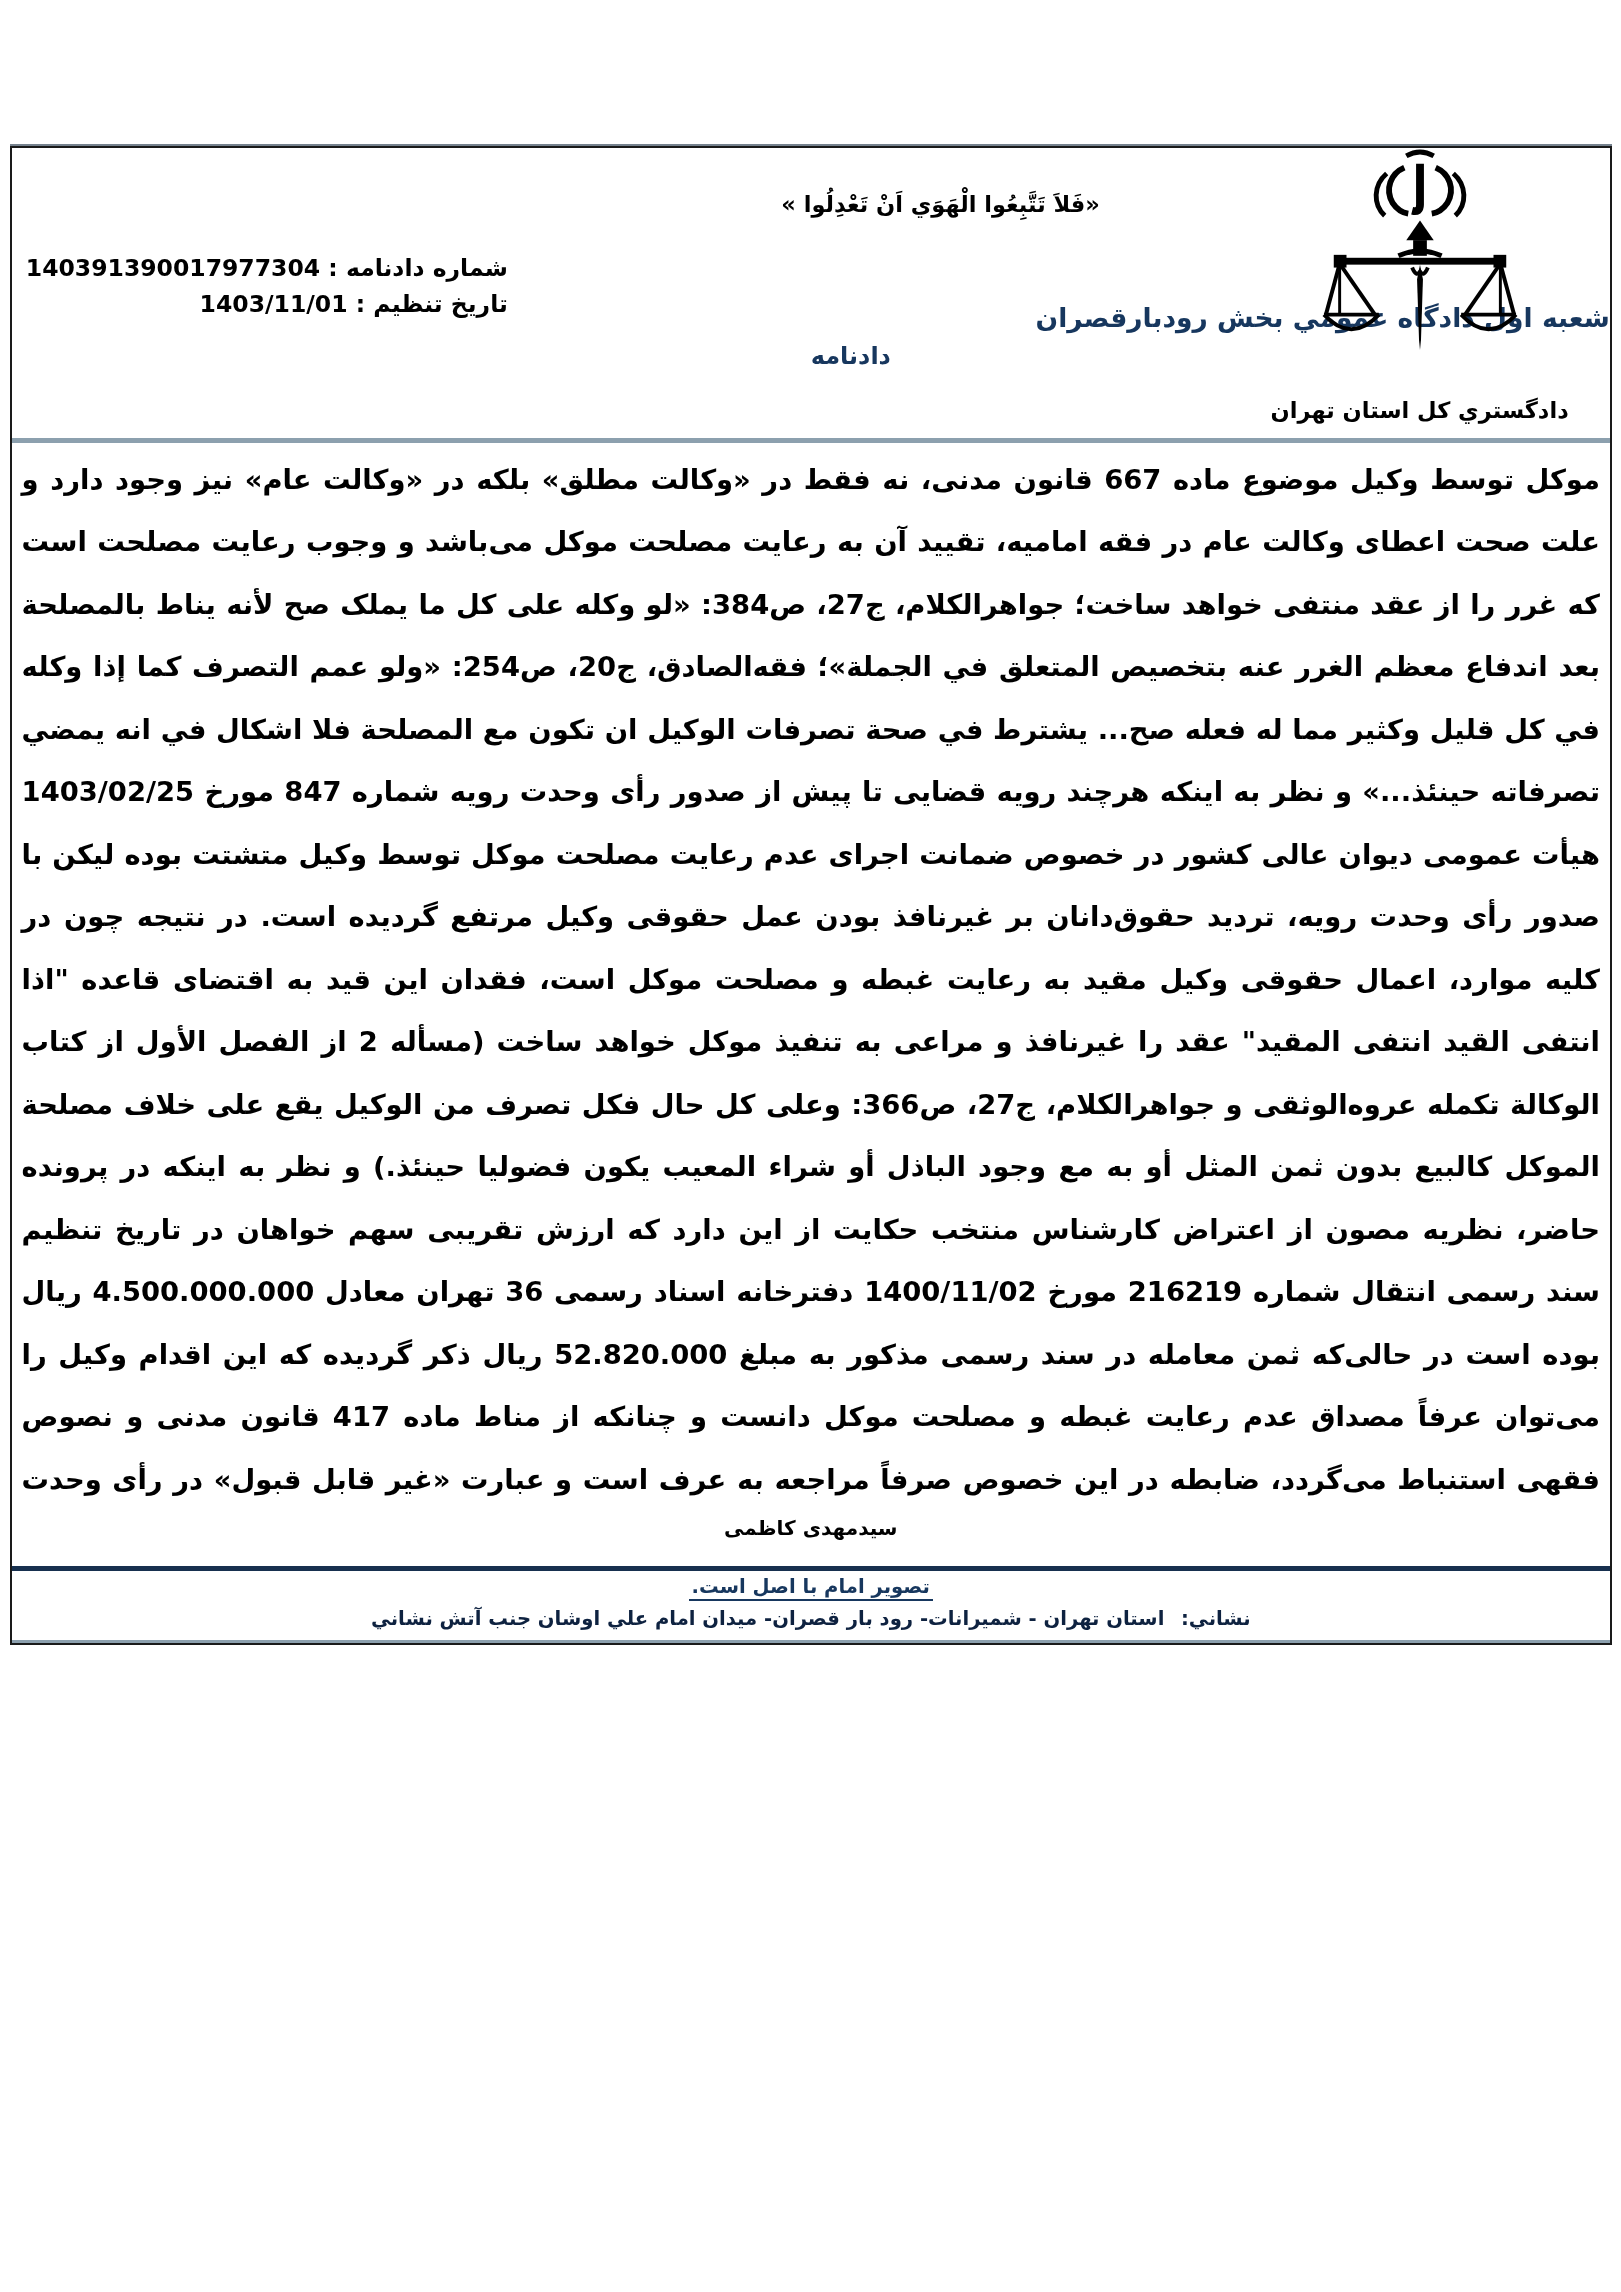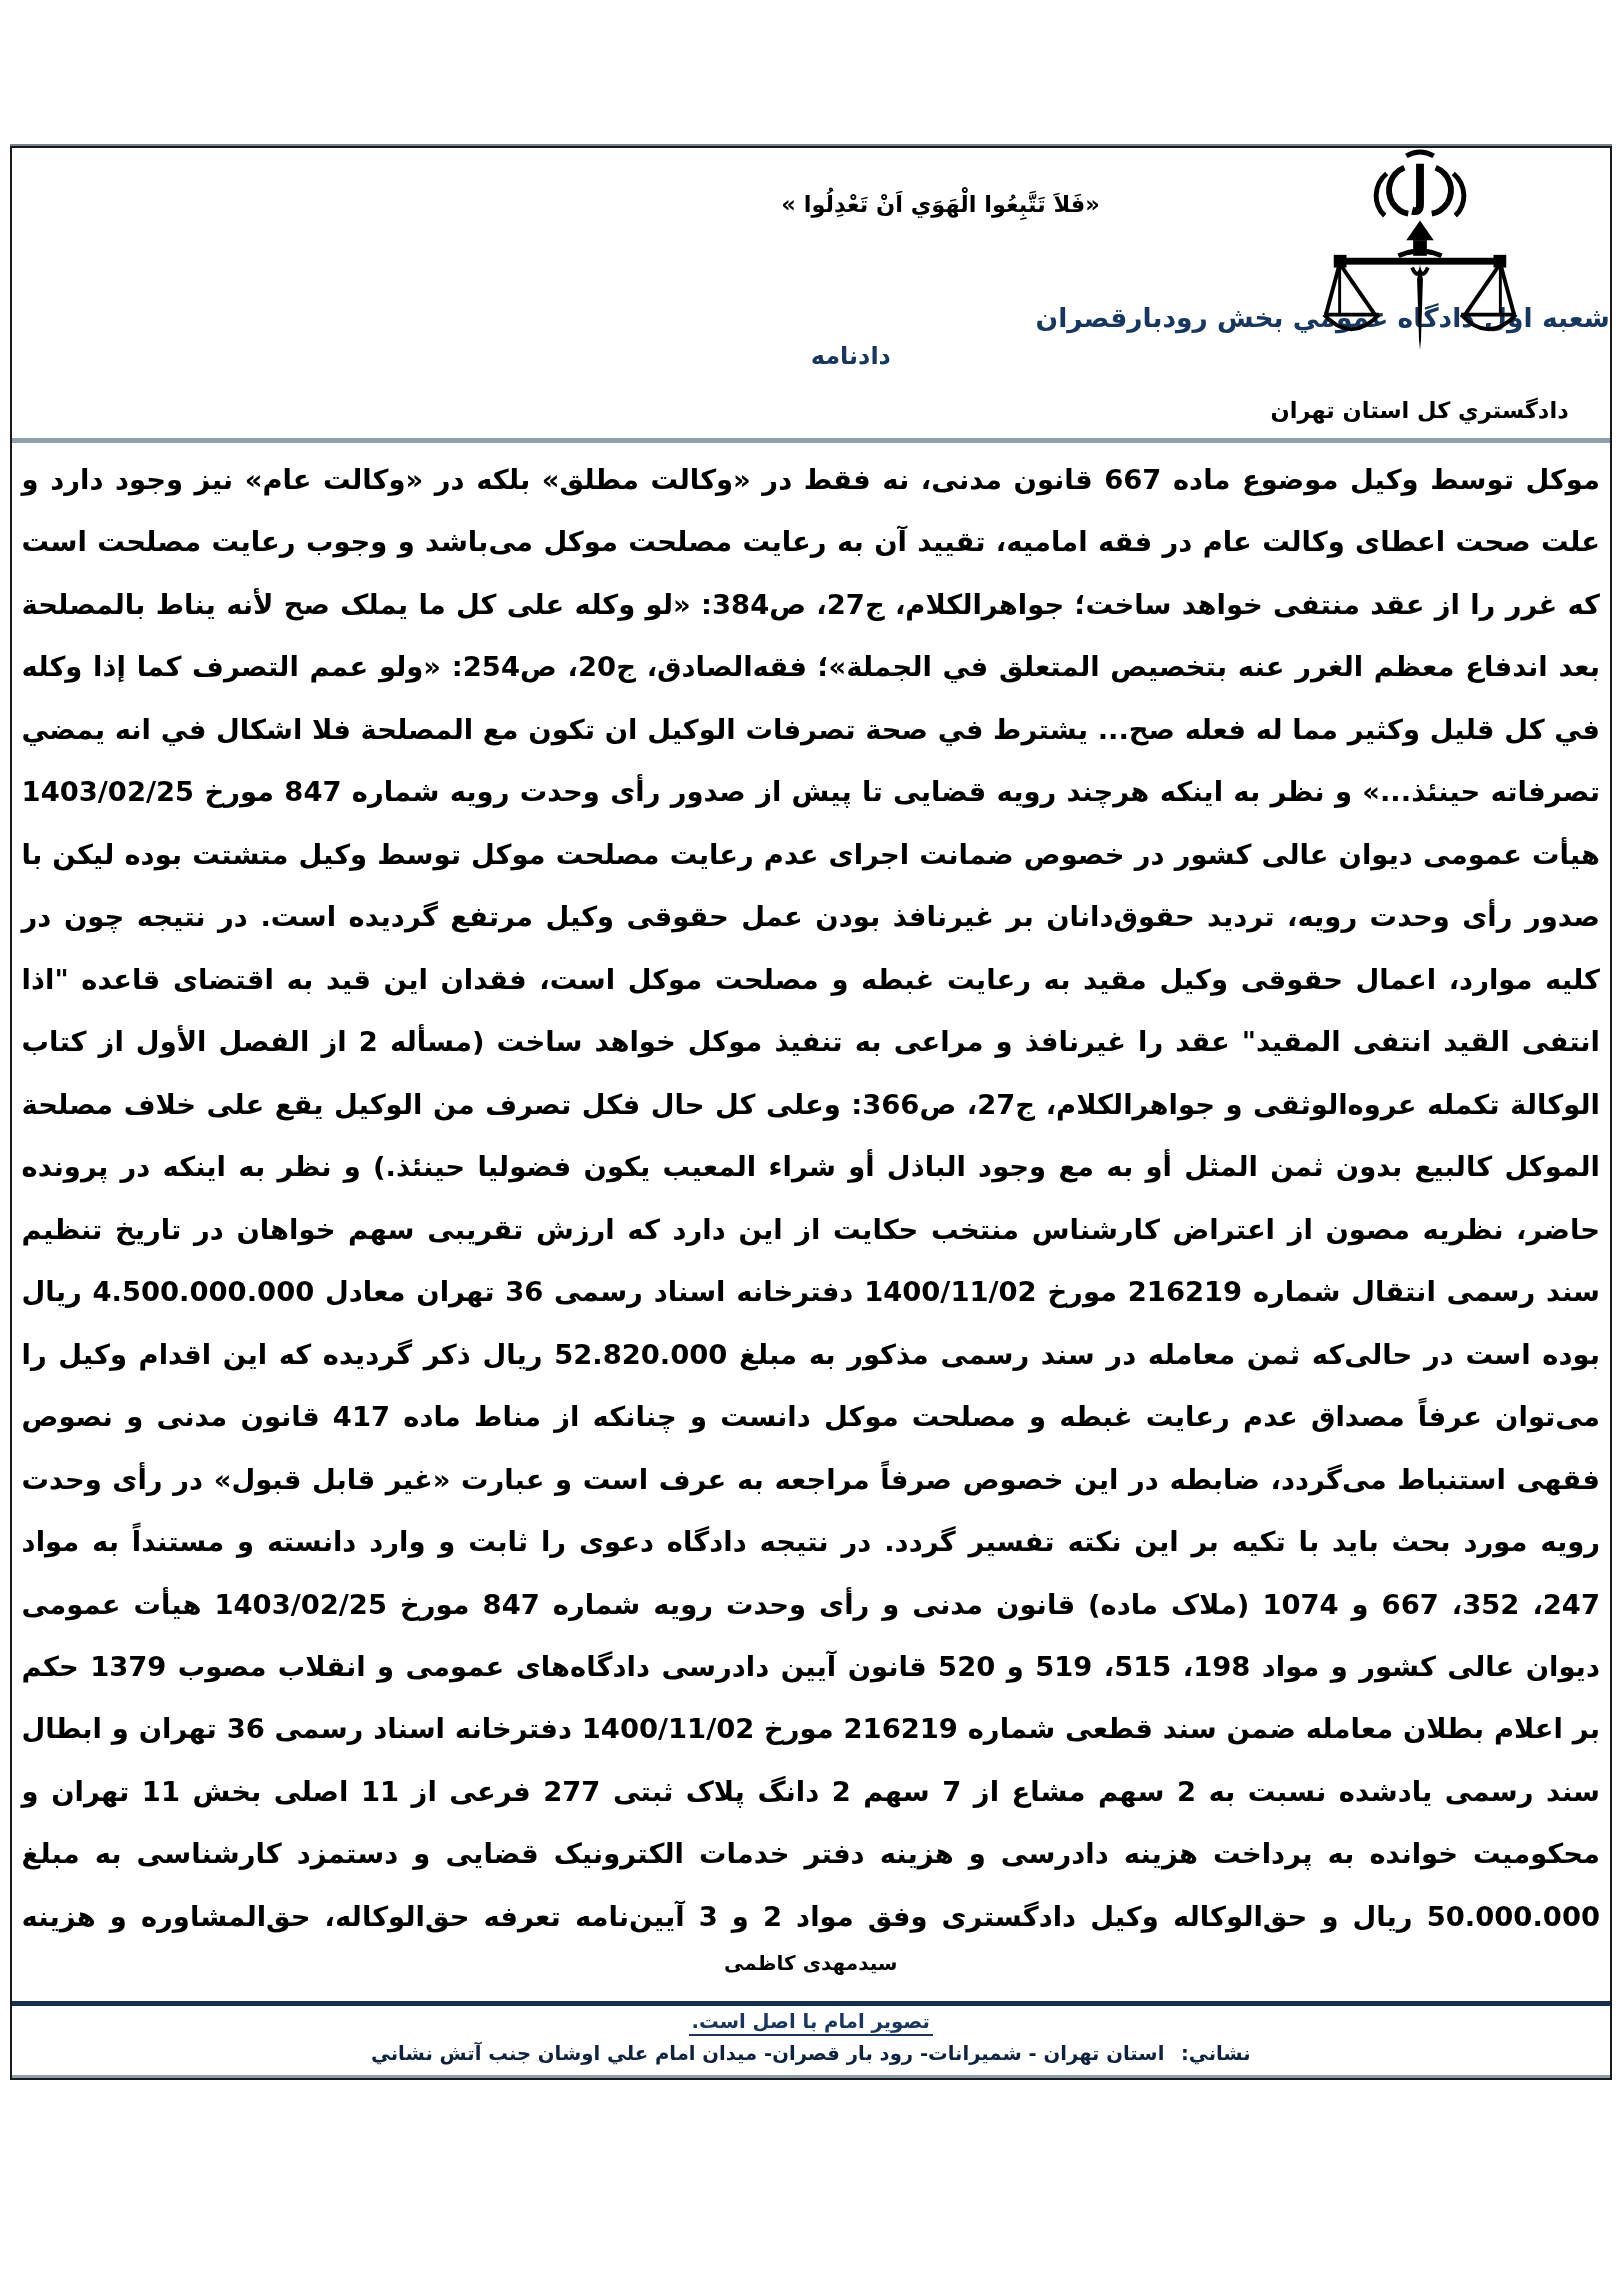--- a/index.html
+++ b/index.html
@@ -1,18 +1,18 @@
 <!DOCTYPE html>
 <html lang="fa"><head>
 <meta charset="utf-8">
 <style>
   html,body{margin:0;padding:0;background:#ffffff;}
   body{width:1621px;height:2293px;position:relative;font-family:"DejaVu Sans",sans-serif;}
   .doc-box{
-    position:absolute;left:9.8px;top:146px;width:1602px;height:1934px;
+    position:absolute;left:9.8px;top:146px;width:1602px;height:1499px;
     box-sizing:border-box;background:#ffffff;
     border:2px solid #1a1a1a;border-top-width:2.9px;border-bottom-width:2.9px;
     box-shadow:0 -2px 0 0 #76828E;
     display:flex;flex-direction:column;overflow:hidden;
   }
   
   .header{position:relative;height:290px;flex:0 0 auto;}
   .quote{
     position:absolute;top:43px;right:510px;
     font-size:22.5px;font-weight:bold;color:#000;direction:rtl;white-space:nowrap;
@@ -66,20 +66,24 @@
 </style>
 </head>
 <body>
 
 <div class="doc-box">
 
   <div class="header">
 
     <div class="quote">«فَلاَ تَتَّبِعُوا الْهَوَي اَنْ تَعْدِلُوا »</div>
 
+    <div class="doc-meta">
+      <div><span>شماره دادنامه :</span> <span>140391390017977304</span></div>
+      <div><span>تاريخ تنظيم :</span> <span>1403/11/01</span></div>
+    </div>
 
     <div class="court-name">شعبه اول دادگاه عمومي بخش رودبارقصران</div>
     <div class="doc-title">دادنامه</div>
 
     <div class="logo-block">
       <span>
         <svg width="196" height="247" viewBox="0 0 200 252" xmlns="http://www.w3.org/2000/svg">
           <g stroke="#000" fill="none">
 
             <path d="M86 8 Q100 0 114 8" stroke-width="5"></path>

